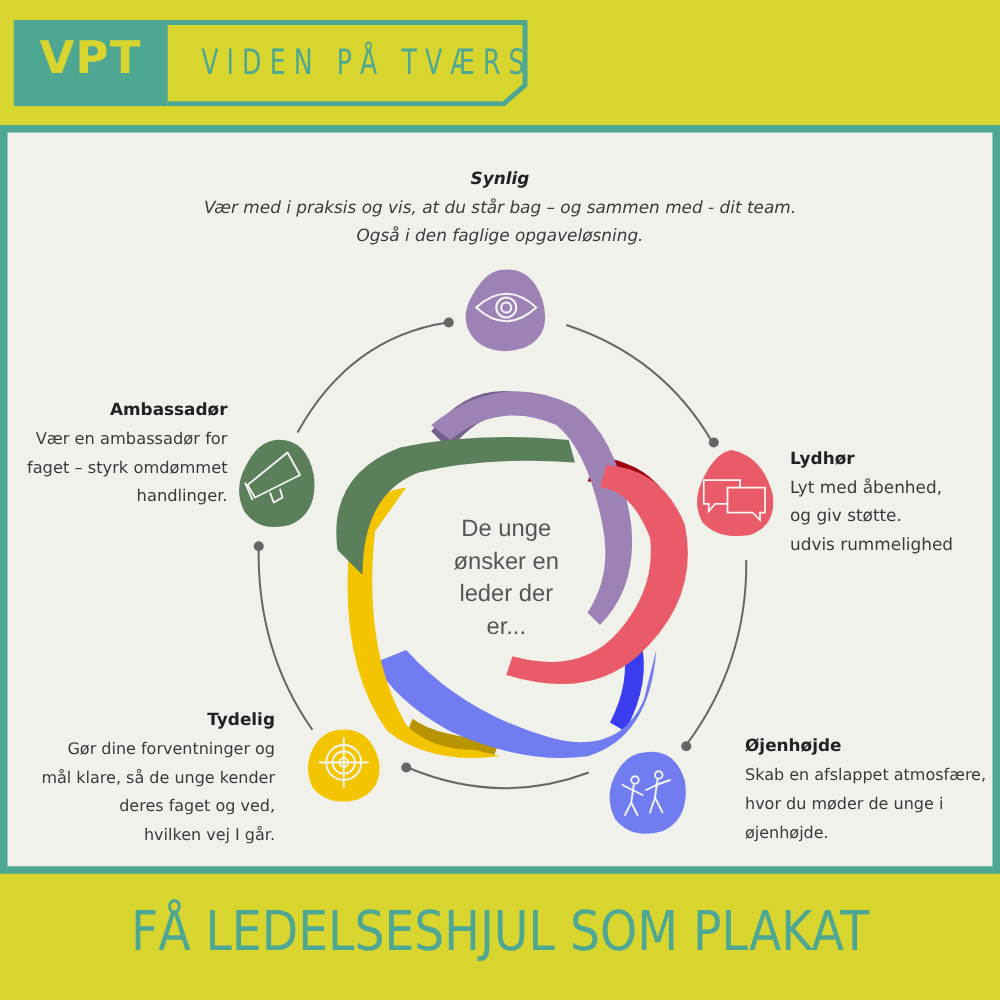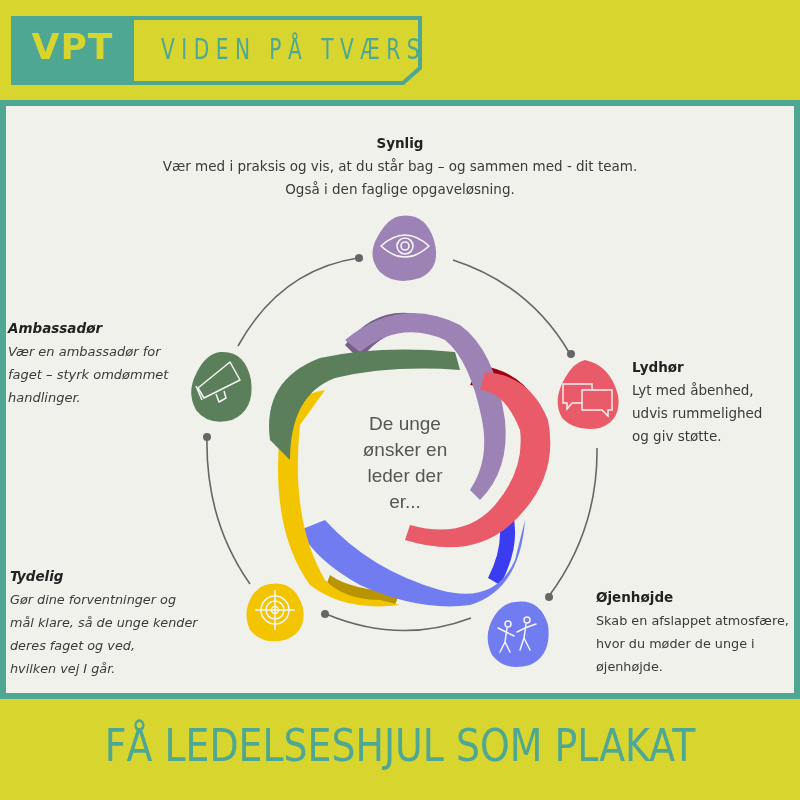--- a/index.html
+++ b/index.html
@@ -7,21 +7,21 @@
   .logo{position:absolute;left:11px;top:16px;width:414px;height:69px;}
   .logo-vpt{position:absolute;left:0;top:0;width:123px;height:66px;background:#4ea792;}
   .logo-vpt span{position:absolute;left:0;right:0;top:10px;text-align:center;font-family:"DejaVu Sans",sans-serif;font-weight:bold;font-size:36px;color:#d8d52f;letter-spacing:1px;}
   .logo-box{position:absolute;left:0;top:0;}
   .logo-text{position:absolute;left:150px;top:17px;font-family:"DejaVu Sans",sans-serif;font-size:28px;color:#4ea792;letter-spacing:9px;transform:scaleX(0.72);transform-origin:left center;white-space:nowrap;}
   .panel{position:absolute;left:0;top:100px;width:800px;height:599px;background:#4ea792;}
   .panel-inner{position:absolute;left:6px;top:6px;width:788px;height:587px;background:#f1f1ec;}
   .stage{position:absolute;left:0;top:0;}
   .txt{position:absolute;color:#3a3a3a;font-family:"DejaVu Sans",sans-serif;font-size:13.5px;line-height:23px;}
   .txt .h{font-weight:bold;color:#222;font-size:13.5px;}
-  .right{font-style:italic;}
+  .right{text-align:right;}
   .center{text-align:center;}
   .center-text{position:absolute;left:350px;top:411px;width:110px;text-align:center;font-family:Liberation Sans, sans-serif;font-size:19px;line-height:26px;color:#555;}
   .footer{position:absolute;left:0;top:720px;width:800px;text-align:center;font-family:"DejaVu Sans",sans-serif;font-size:44px;color:#4ea792;letter-spacing:0px;transform:scaleX(0.86);}
 </style>
 </head>
 <body>
 
 <div class="logo">
   <svg class="logo-box" width="414" height="69" viewBox="0 0 414 69">
     <rect x="0" y="0" width="123" height="69" fill="#4ea792"></rect>
@@ -115,31 +115,31 @@
     </g>
   </g>
 </svg>
 
 <div class="center-text">
   <div>De unge</div>
   <div>ønsker en</div>
   <div>leder der er...</div>
 </div>
 
-<div class="txt center" style="left:130px;top:132px;width:540px;">
+<div class="txt center" style="left:130px;top:132px;width:540px;font-style:italic;">
   <div class="h">Synlig</div>
   <div>Vær med i praksis og vis, at du står bag – og sammen med - dit team.</div>
   <div>Også i den faglige opgaveløsning.</div>
 </div>
 
 <div class="txt" style="left:632px;top:356px;width:165px;">
   <div class="h">Lydhør</div>
   <div>Lyt med åbenhed,</div>
+  <div>og giv støtte.</div>
   <div>udvis rummelighed</div>
-  <div>og giv støtte.</div>
 </div>
 
 <div class="txt" style="left:572px;top:586px;width:225px;font-size:12.8px;margin-left:24px;">
   <div class="h">Øjenhøjde</div>
   <div>Skab en afslappet  atmosfære,</div>
   <div>hvor du møder de unge i</div>
   <div>øjenhøjde.</div>
 </div>
 
 <div class="txt right" style="left:10px;top:565px;width:210px;font-size:12.8px;">

